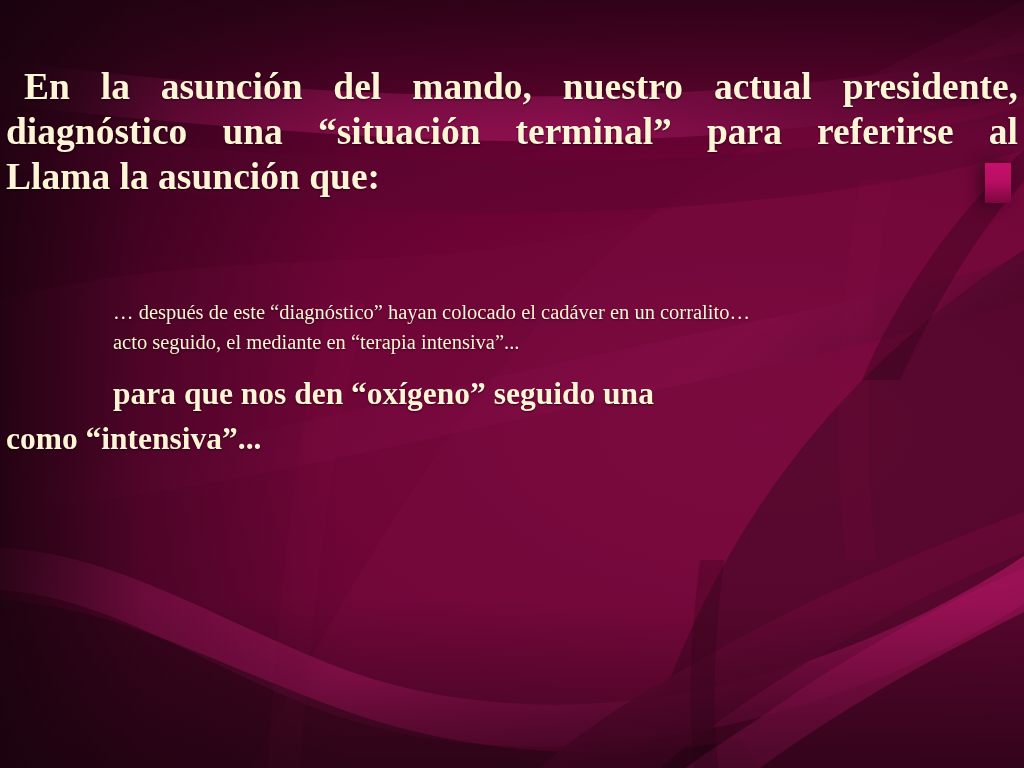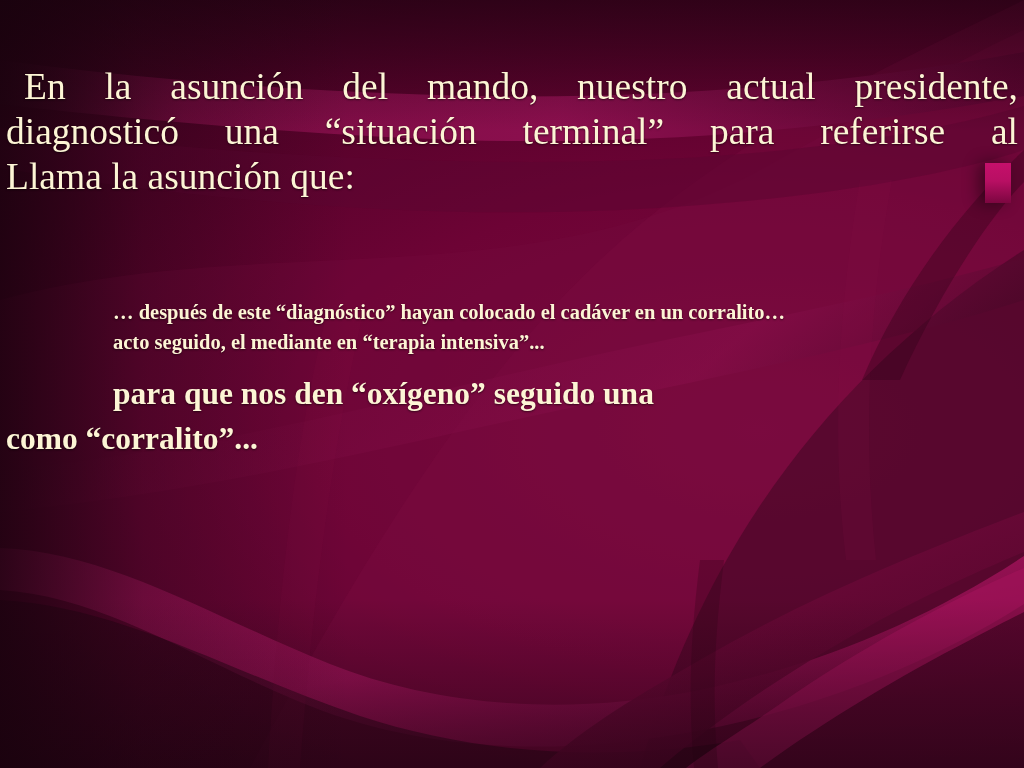--- a/index.html
+++ b/index.html
@@ -38,21 +38,21 @@
     text-align:justify;text-justify:inter-word;
     letter-spacing:0px;
     text-shadow:0 1px 2px rgba(0,0,0,.55);
   }
   .lvl1 p{margin:0;}
   .lvl1 p.just{text-align-last:justify;}
   .lvl1 p.last{text-align:left;text-align-last:left;}
   .lvl1 .indent{display:inline-block;width:18px;}
   .lvl3{
     position:absolute;left:113px;width:880px;
-    font-weight:bold;font-size:20.5px;line-height:30px;
+    font-weight:normal;font-size:20.5px;line-height:30px;
     text-shadow:0 1px 2px rgba(0,0,0,.5);
   }
   .lvl3 p{margin:0;}
   .lvl2{
     position:absolute;left:6px;width:1012px;
     font-weight:bold;font-size:31.5px;line-height:45px;
     text-shadow:0 1px 2px rgba(0,0,0,.55);
   }
   .lvl2 p{margin:0;}
   .lvl2 .indent{display:inline-block;width:107px;}
@@ -121,30 +121,30 @@
     <path d="M700,560 C690,640 688,700 694,768 L718,768 C712,700 714,640 724,560 Z" fill="#2d0417" opacity="0.28"></path>
     <path d="M1024,150 C960,210 900,290 862,380 L900,380 C940,292 990,216 1024,182 Z" fill="#2e0417" opacity="0.35"></path>
   </svg>
 
   <div id="vignette"></div>
 
   <div id="accent-bar"></div>
 
   <div id="content">
 
-    <div class="lvl1 txt" style="top:64px;">
+    <div class="lvl1 txt" style="top:64px;font-weight:bold;">
       <p class="just"><span class="indent"></span><span>En la asunción del mando, nuestro actual presidente,</span></p>
-      <p class="just"><span>diagnosticó una “situación terminal” para referirse al</span></p>
+      <p class="just"><span>diagnóstico una “situación terminal” para referirse al</span></p>
       <p class="last"><span>Llama la asunción que:</span></p>
     </div>
 
     <div class="lvl3 txt" style="top:297px;">
       <p><span>… después de este “diagnóstico” hayan colocado el cadáver en un corralito…</span></p>
       <p><span>acto seguido, el mediante en “terapia intensiva”...</span></p>
     </div>
 
     <div class="lvl2 txt" style="top:371px;">
       <p><span class="indent"></span><span>para que nos den “oxígeno” seguido una</span></p>
-      <p><span>como “corralito”...</span></p>
+      <p><span>como “intensiva”...</span></p>
     </div>
 
   </div>
 </div>
 
 </body></html>

